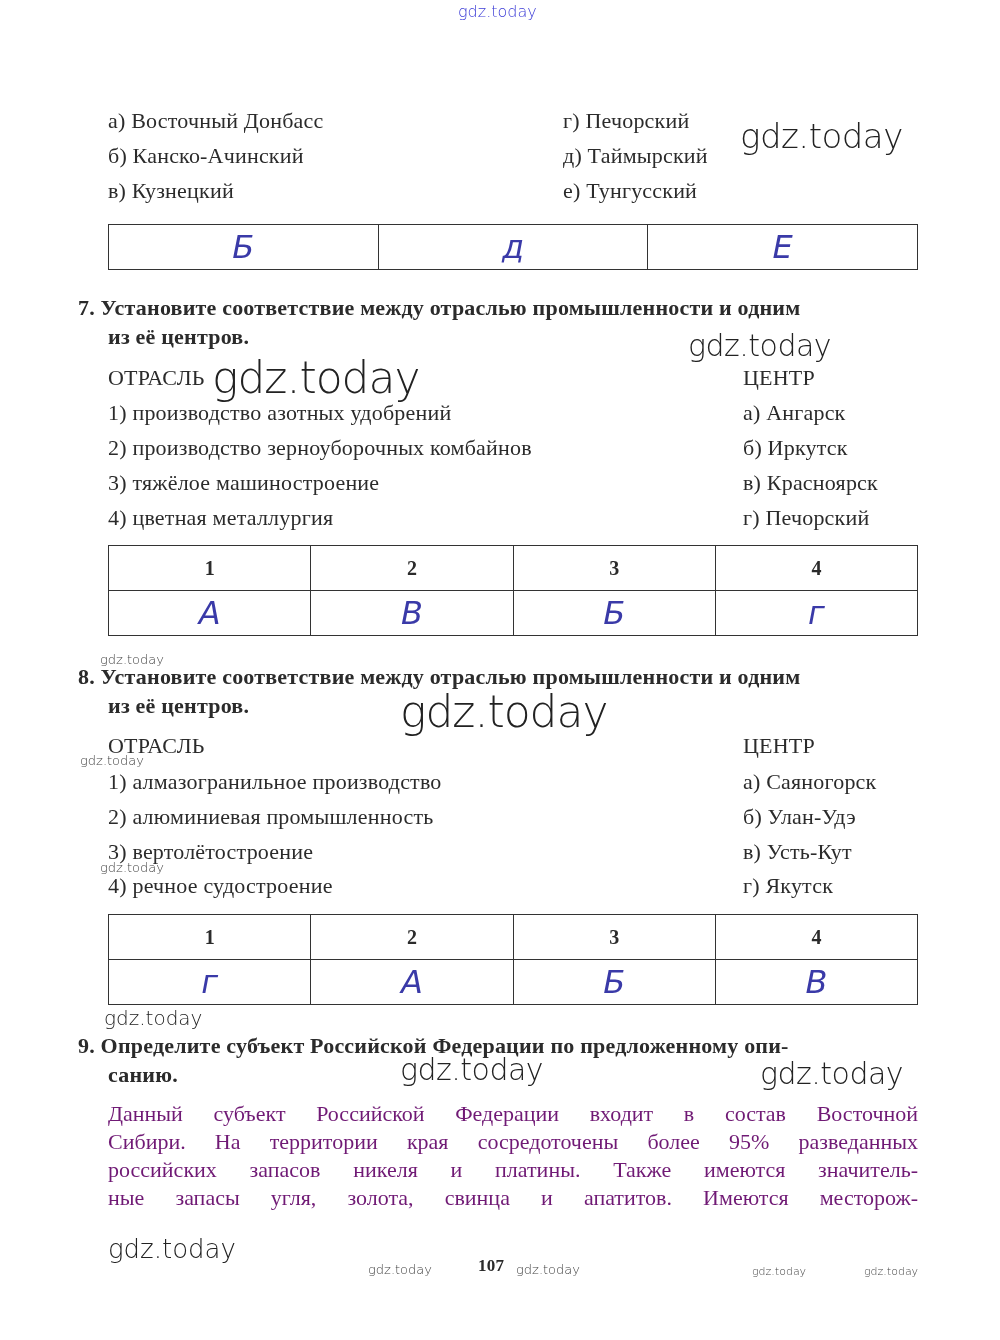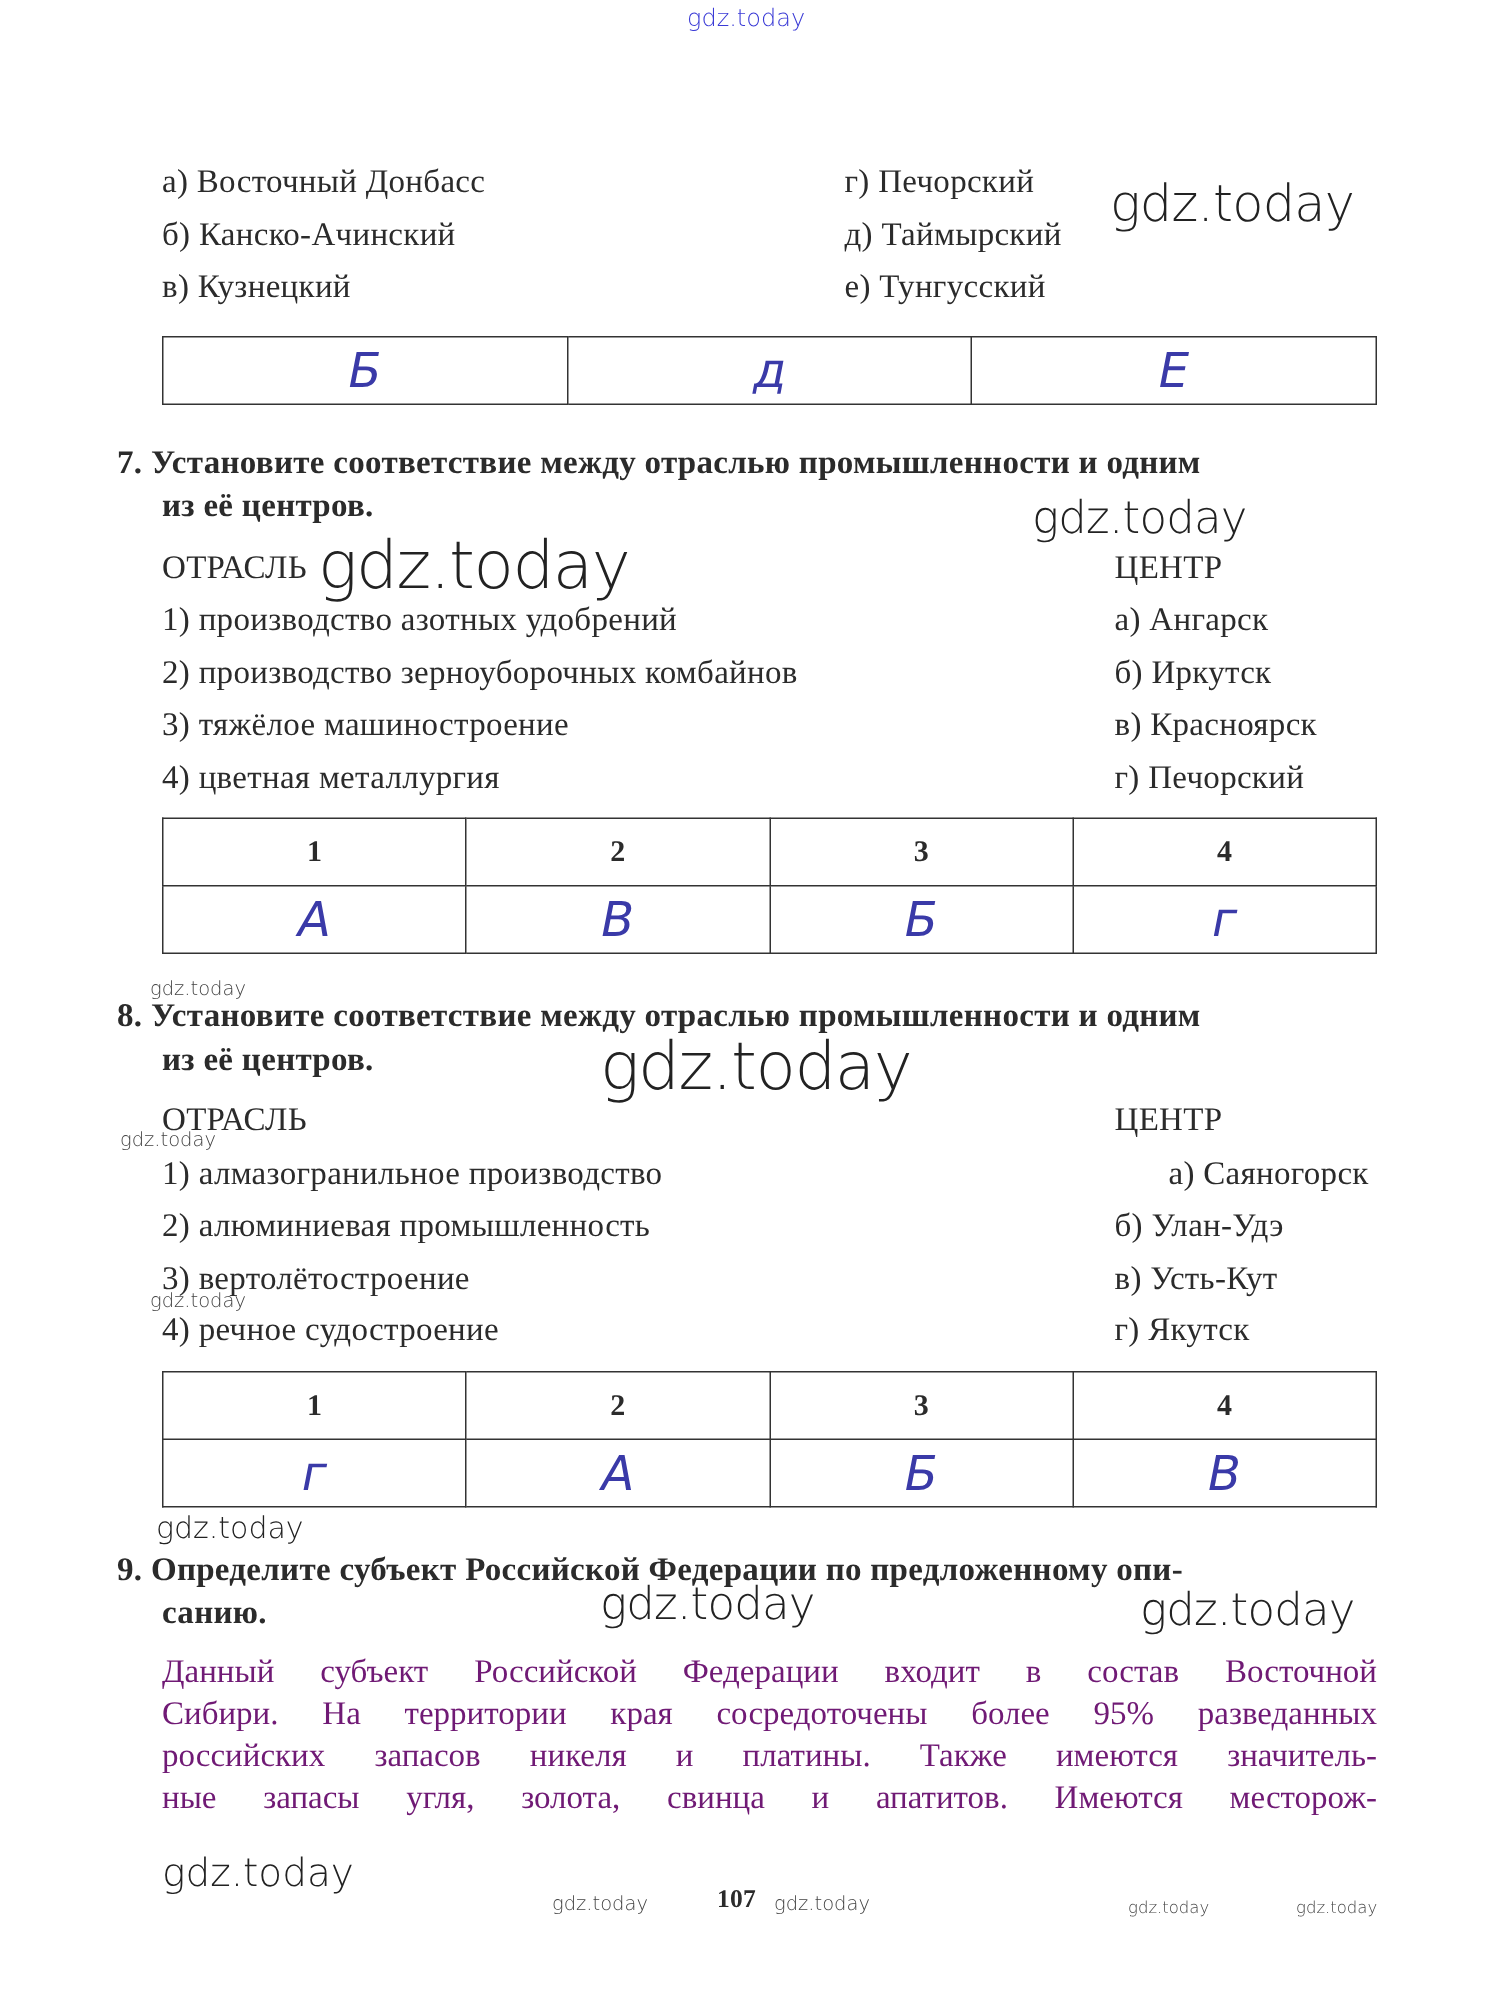--- a/index.html
+++ b/index.html
@@ -89,21 +89,21 @@
 <div class="abs wm" style="left:400px;top:686px;font-size:44px;letter-spacing:-1px;">gdz.today</div>
 <div class="abs t" style="left:108px;top:733px;">ОТРАСЛЬ</div>
 <div class="abs t" style="left:743px;top:733px;">ЦЕНТР</div>
 <div class="abs wm wm-sm" style="left:80px;top:753px;">gdz.today</div>
 
 <div class="abs t" style="left:108px;top:769px;">1) алмазогранильное производство</div>
 <div class="abs t" style="left:108px;top:804px;">2) алюминиевая промышленность</div>
 <div class="abs t" style="left:108px;top:839px;">3) вертолётостроение</div>
 <div class="abs wm wm-sm" style="left:100px;top:860px;">gdz.today</div>
 <div class="abs t" style="left:108px;top:873px;text-align:center;">4) речное судостроение</div>
-<div class="abs t" style="left:743px;top:769px;margin-left:36px;">а) Саяногорск</div>
+<div class="abs t" style="left:743px;top:769px;">а) Саяногорск</div>
 <div class="abs t" style="left:743px;top:804px;">б) Улан-Удэ</div>
 <div class="abs t" style="left:743px;top:839px;">в) Усть-Кут</div>
 <div class="abs t" style="left:743px;top:873px;">г) Якутск</div>
 
 <table class="ans" style="left:108px;top:914px;width:810px;">
   <tbody>
       <tr>
     <td class="hdr" style="width:25%;">1</td>
     <td class="hdr" style="width:25%;">2</td>
     <td class="hdr" style="width:25%;">3</td>

